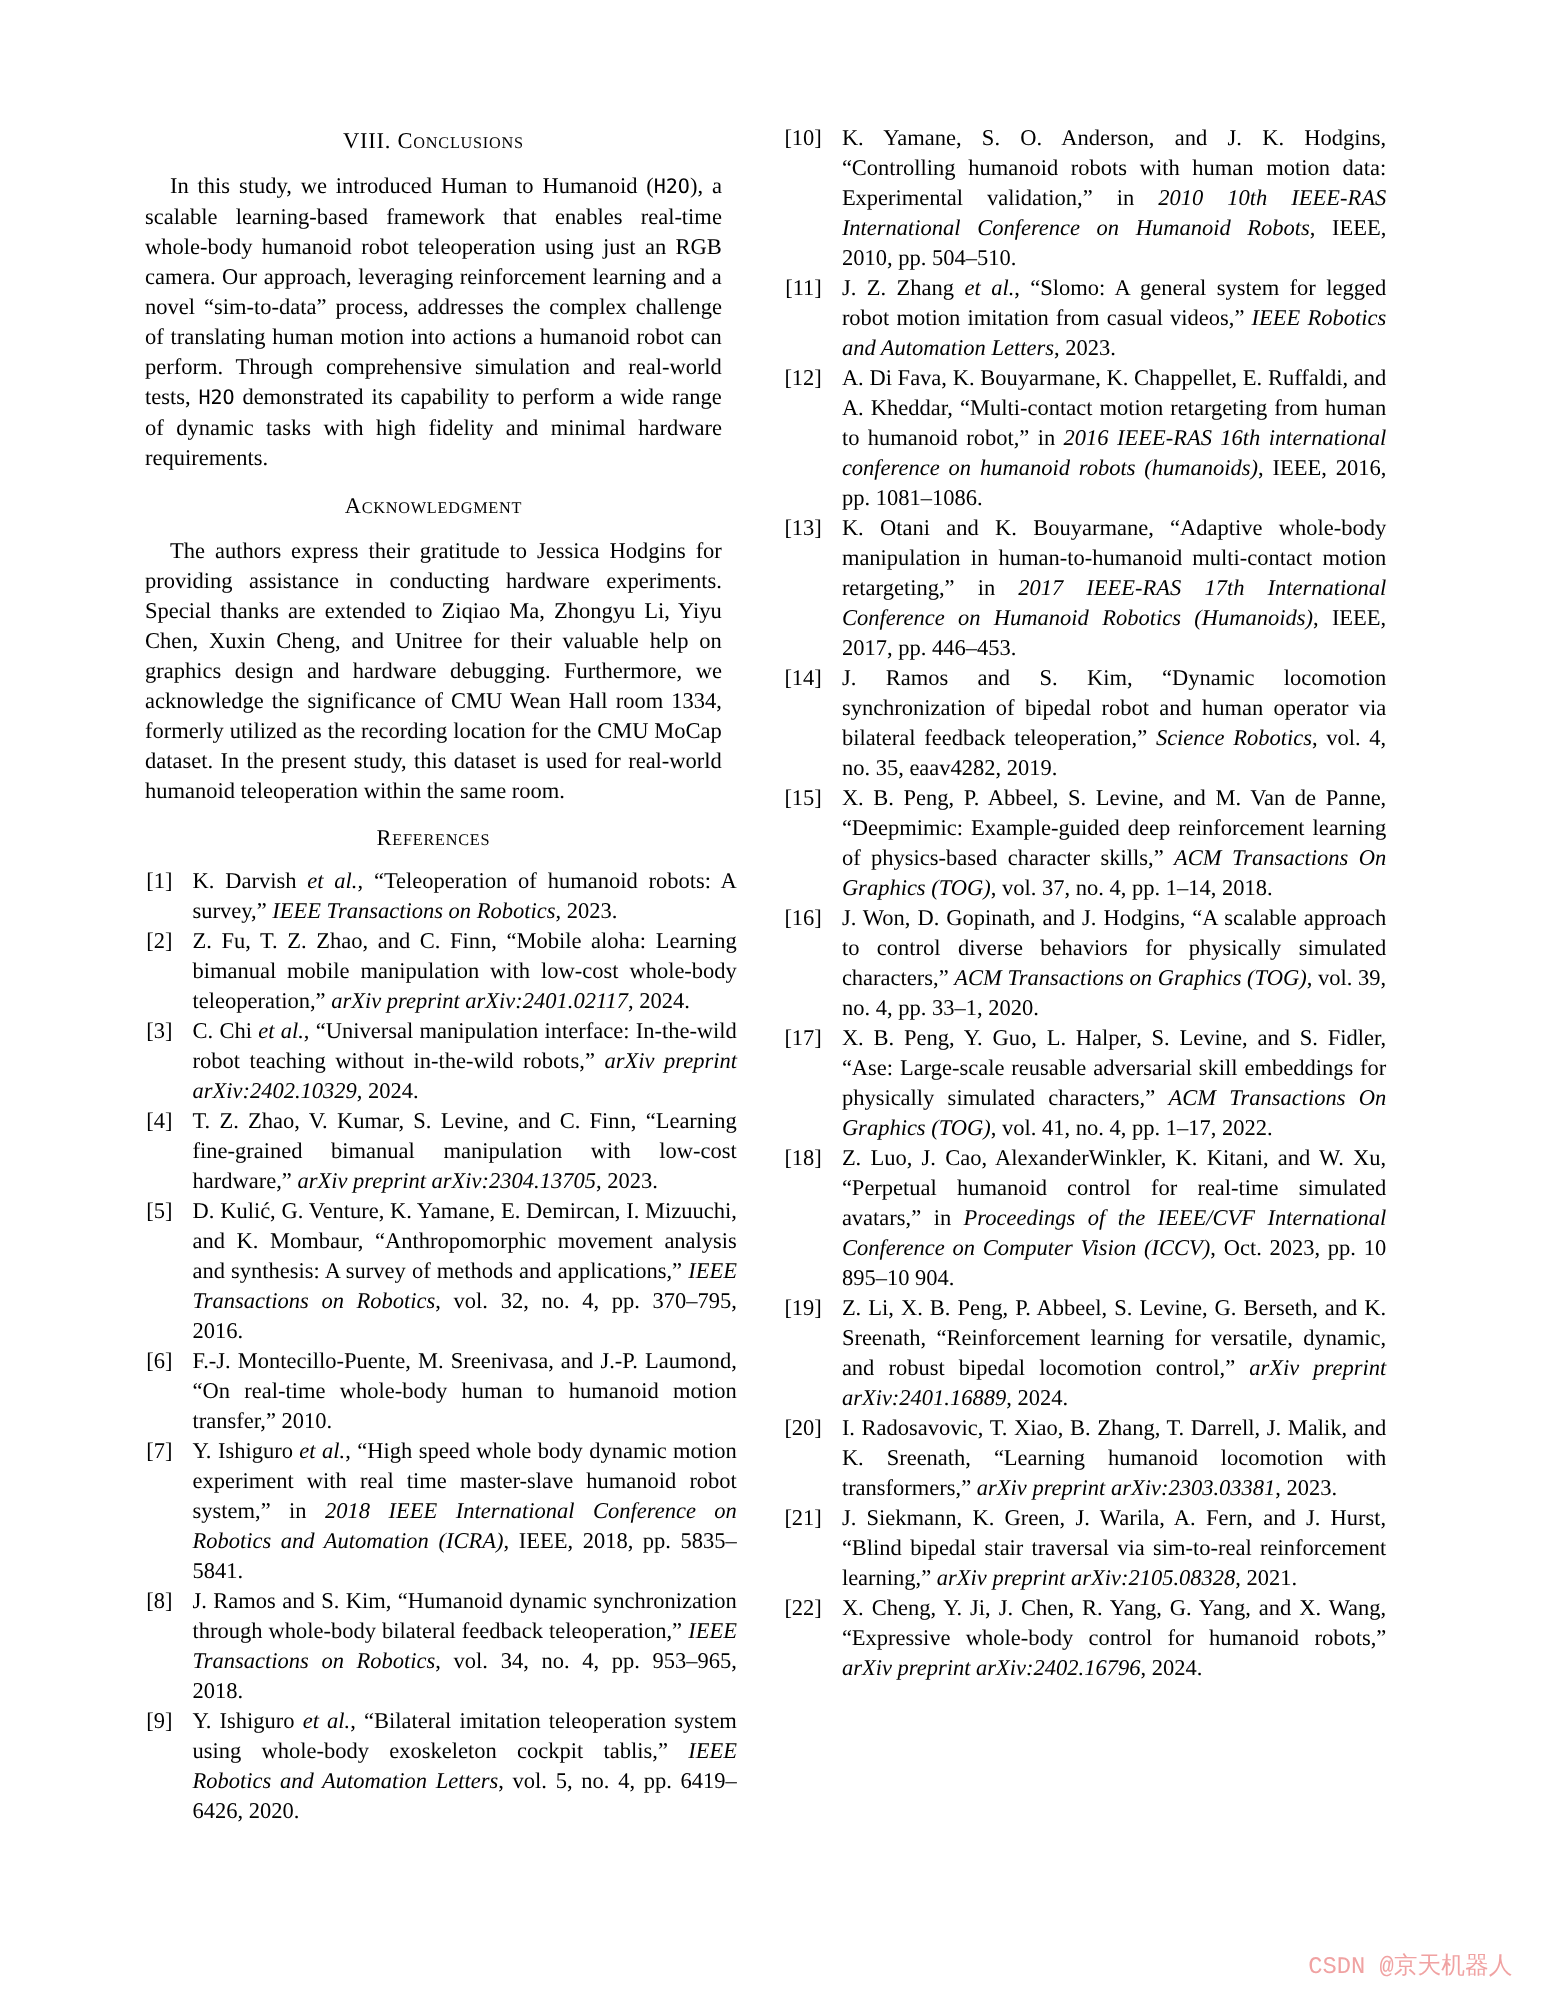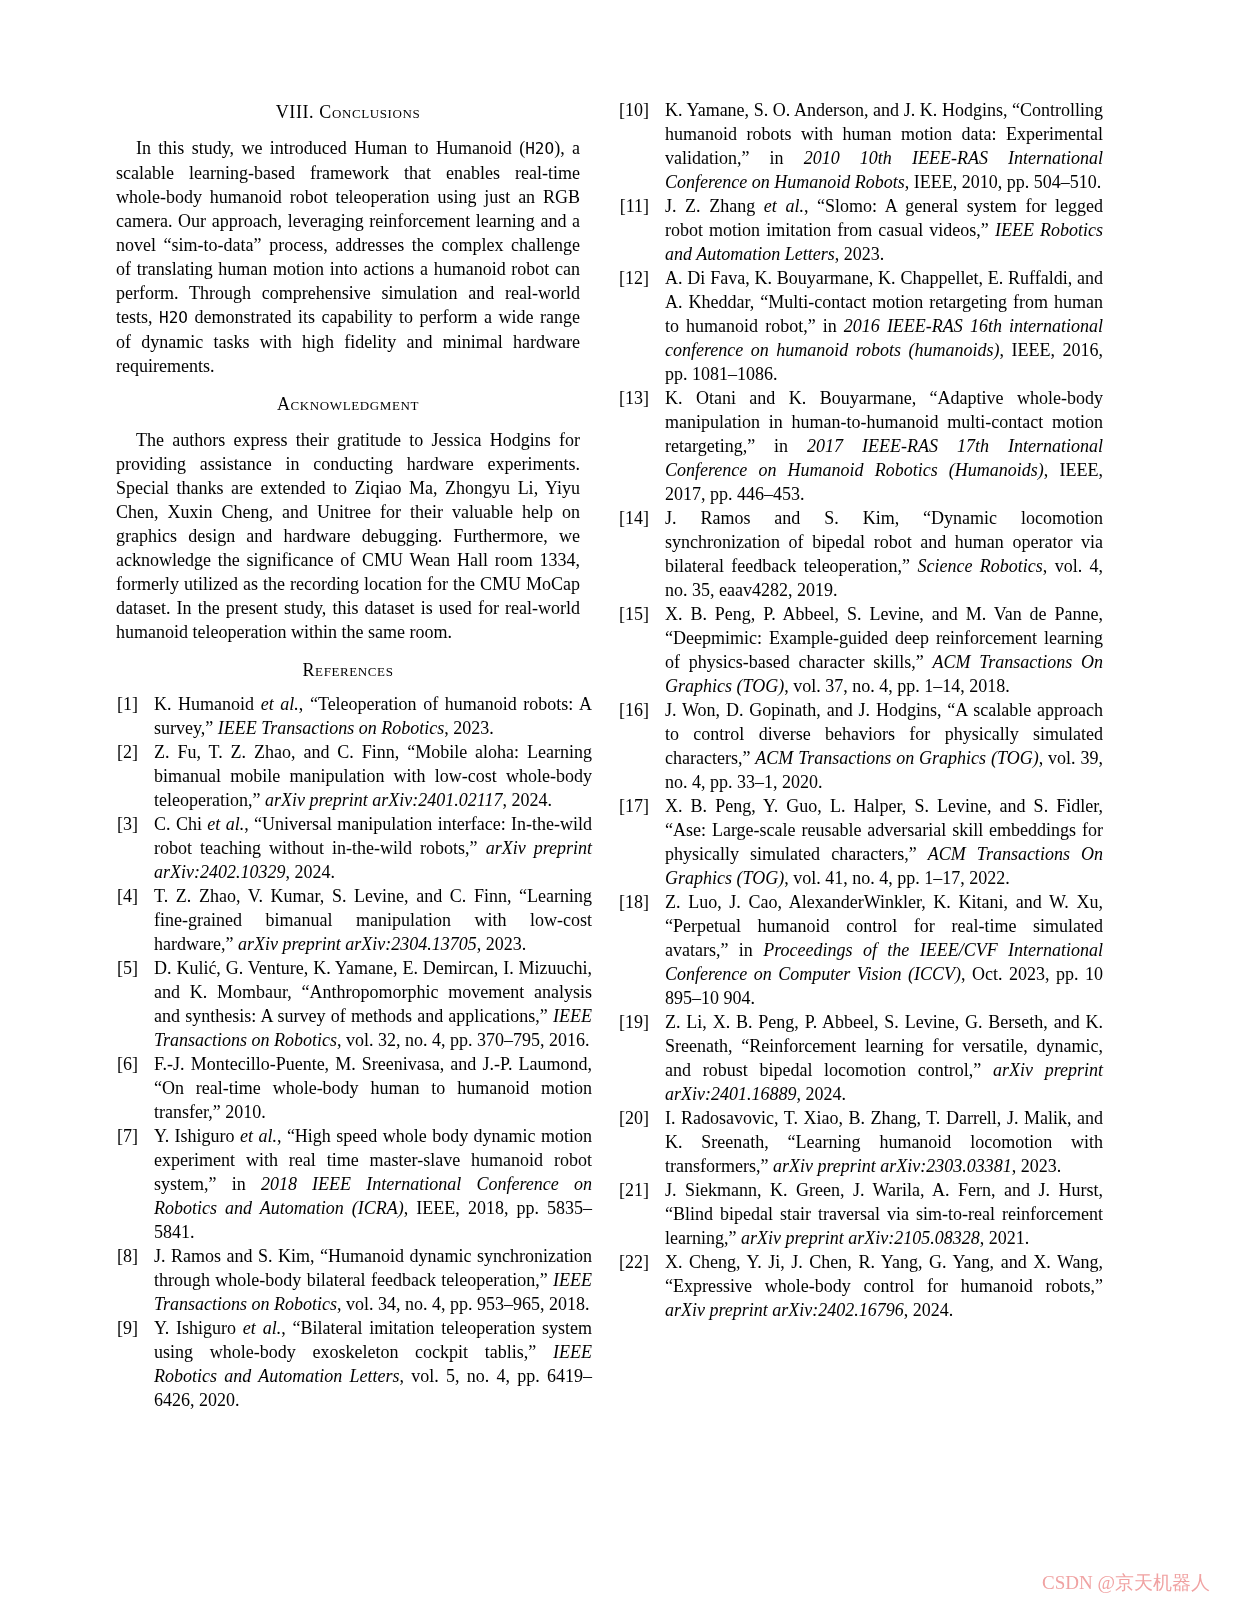--- a/index.html
+++ b/index.html
@@ -13,21 +13,21 @@
     line-height: 24px;
     color: #000000;
     overflow: hidden;
   }
   .columns {
     position: absolute;
     left: 104px;
     top: 98px;
     width: 1005px;
     display: flex;
-    gap: 23px;
+    gap: 34px;
   }
   .col { width: 488px; }
   .sec-heading {
     font-size: 18px;
     font-weight: normal;
     font-variant: small-caps;
     letter-spacing: 0.6px;
     text-align: center;
     margin: 14px 0 10px 0;
   }
@@ -51,42 +51,42 @@
     text-indent: 0;
   }
   .it { font-style: italic; }
   .mono {
     font-family: "DejaVu Sans Mono", "Liberation Mono", monospace;
     font-size: 16px;
   }
   .watermark {
     position: absolute;
     right: 25px;
-    bottom: 4px;
-    font-family: Liberation Serif, serif;
+    bottom: 14px;
+    font-family: Liberation Mono, monospace;
     font-size: 19px;
     line-height: 22px;
   }
 </style>
 </head>
 <body>
 
 <div class="page">
   <div class="columns">
 
     <div class="col">
       <h2 class="sec-heading">VIII. Conclusions</h2>
       <p class="para"><span>In this study, we introduced Human to Humanoid (</span><span class="mono">H2O</span><span>), a scalable learning-based framework that enables real-time whole-body humanoid robot teleoperation using just an RGB camera. Our approach, leveraging reinforcement learning and a novel “sim-to-data” process, addresses the complex challenge of translating human motion into actions a humanoid robot can perform. Through comprehensive simulation and real-world tests, </span><span class="mono">H2O</span><span> demonstrated its capability to perform a wide range of dynamic tasks with high fidelity and minimal hardware requirements.</span></p>
 
       <h2 class="sec-heading">Acknowledgment</h2>
       <p class="para"><span>The authors express their gratitude to Jessica Hodgins for providing assistance in conducting hardware experiments. Special thanks are extended to Ziqiao Ma, Zhongyu Li, Yiyu Chen, Xuxin Cheng, and Unitree for their valuable help on graphics design and hardware debugging. Furthermore, we acknowledge the significance of CMU Wean Hall room 1334, formerly utilized as the recording location for the CMU MoCap dataset. In the present study, this dataset is used for real-world humanoid teleoperation within the same room.</span></p>
 
       <h2 class="sec-heading">References</h2>
       <div class="ref-list">
-          <p class="ref-item"><span class="ref-num">[1]</span><span>K. Humanoid </span><span class="it">et al.</span><span>, “Teleoperation of humanoid robots: A survey,” </span><span class="it">IEEE Transactions on Robotics</span><span>, 2023.</span></p>
+          <p class="ref-item"><span class="ref-num">[1]</span><span>K. Darvish </span><span class="it">et al.</span><span>, “Teleoperation of humanoid robots: A survey,” </span><span class="it">IEEE Transactions on Robotics</span><span>, 2023.</span></p>
           <p class="ref-item"><span class="ref-num">[2]</span><span>Z. Fu, T. Z. Zhao, and C. Finn, “Mobile aloha: Learning bimanual mobile manipulation with low-cost whole-body teleoperation,” </span><span class="it">arXiv preprint arXiv:2401.02117</span><span>, 2024.</span></p>
           <p class="ref-item"><span class="ref-num">[3]</span><span>C. Chi </span><span class="it">et al.</span><span>, “Universal manipulation interface: In-the-wild robot teaching without in-the-wild robots,” </span><span class="it">arXiv preprint arXiv:2402.10329</span><span>, 2024.</span></p>
           <p class="ref-item"><span class="ref-num">[4]</span><span>T. Z. Zhao, V. Kumar, S. Levine, and C. Finn, “Learning fine-grained bimanual manipulation with low-cost hardware,” </span><span class="it">arXiv preprint arXiv:2304.13705</span><span>, 2023.</span></p>
           <p class="ref-item"><span class="ref-num">[5]</span><span>D. Kulić, G. Venture, K. Yamane, E. Demircan, I. Mizuuchi, and K. Mombaur, “Anthropomorphic movement analysis and synthesis: A survey of methods and applications,” </span><span class="it">IEEE Transactions on Robotics</span><span>, vol. 32, no. 4, pp. 370–795, 2016.</span></p>
           <p class="ref-item"><span class="ref-num">[6]</span><span>F.-J. Montecillo-Puente, M. Sreenivasa, and J.-P. Laumond, “On real-time whole-body human to humanoid motion transfer,” 2010.</span></p>
           <p class="ref-item"><span class="ref-num">[7]</span><span>Y. Ishiguro </span><span class="it">et al.</span><span>, “High speed whole body dynamic motion experiment with real time master-slave humanoid robot system,” in </span><span class="it">2018 IEEE International Conference on Robotics and Automation (ICRA)</span><span>, IEEE, 2018, pp. 5835–5841.</span></p>
           <p class="ref-item"><span class="ref-num">[8]</span><span>J. Ramos and S. Kim, “Humanoid dynamic synchronization through whole-body bilateral feedback teleoperation,” </span><span class="it">IEEE Transactions on Robotics</span><span>, vol. 34, no. 4, pp. 953–965, 2018.</span></p>
           <p class="ref-item"><span class="ref-num">[9]</span><span>Y. Ishiguro </span><span class="it">et al.</span><span>, “Bilateral imitation teleoperation system using whole-body exoskeleton cockpit tablis,” </span><span class="it">IEEE Robotics and Automation Letters</span><span>, vol. 5, no. 4, pp. 6419–6426, 2020.</span></p>
         </div>
     </div>

